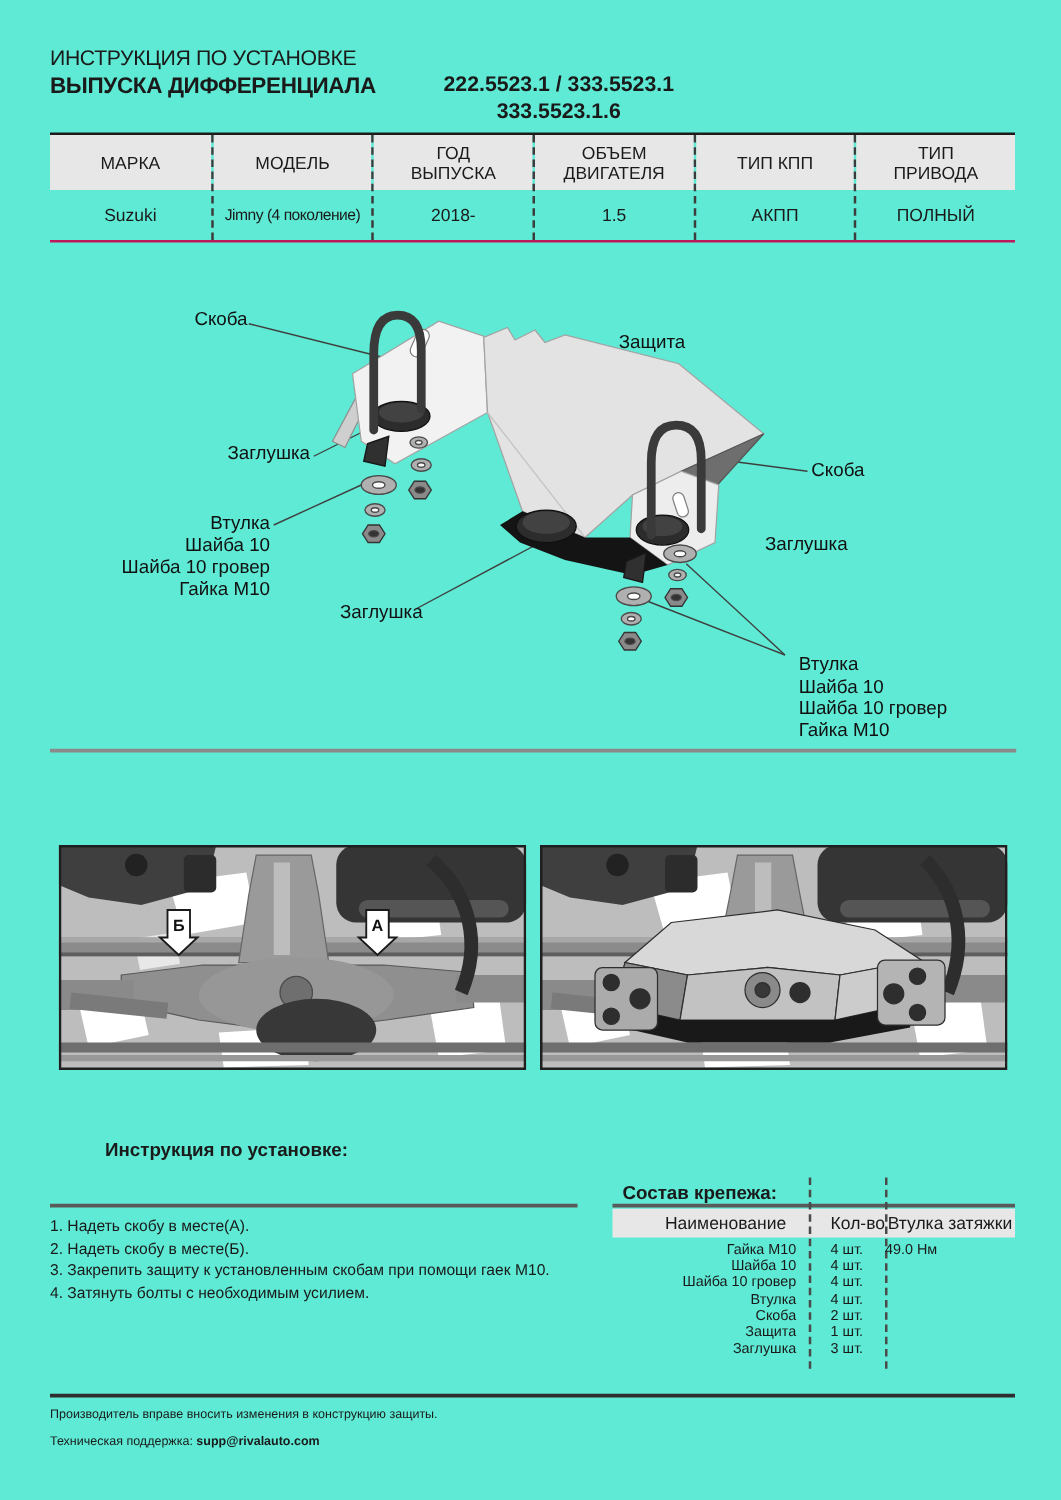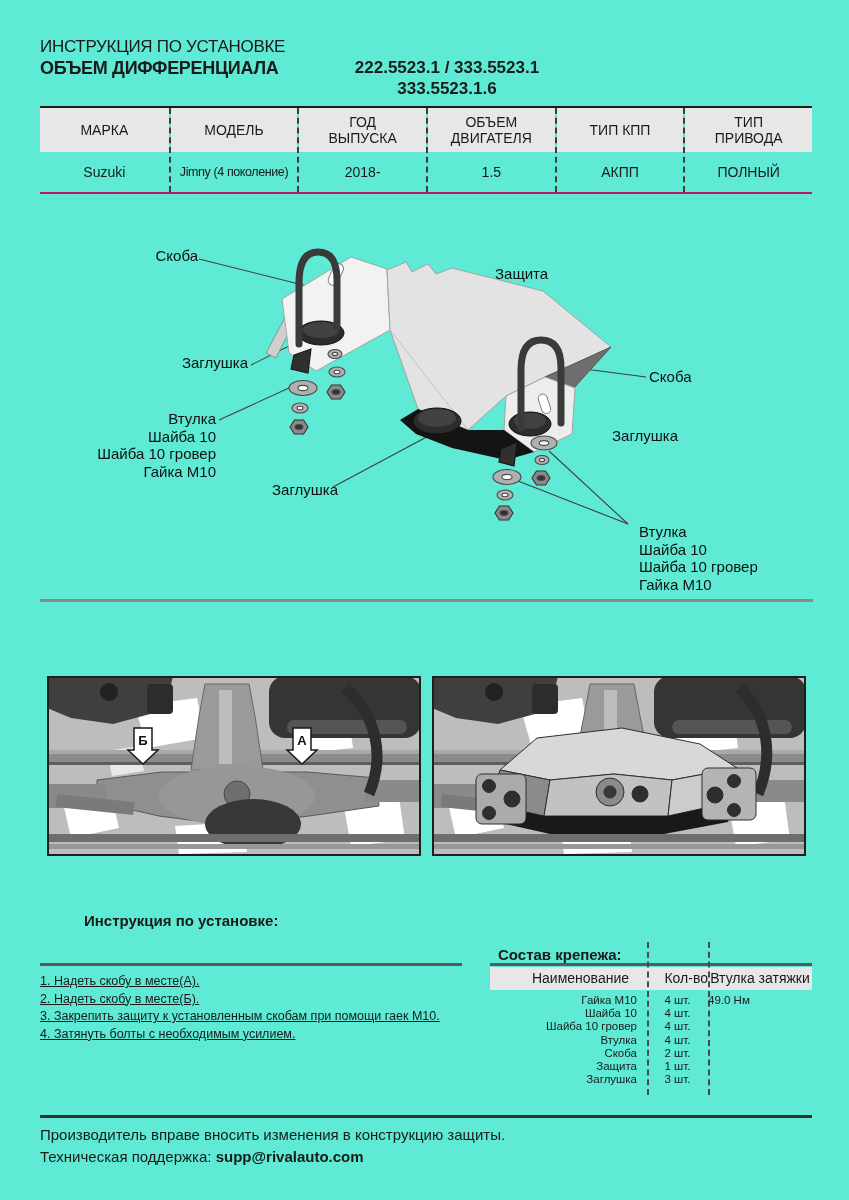--- a/index.html
+++ b/index.html
@@ -25,42 +25,42 @@
   
   .dlabel { font-size:15px; color:#111; }
   .pre { white-space:pre-line; line-height:17.5px; }
   .tr { text-align:right; }
 
   .rule-gray  { background:#8a8a8a; }
   .rule-dark  { background:#2e2e2e; }
 
   
   .sec-head { font-size:15px; font-weight:bold; }
-  .steps { left:40px; top:973px; width:450px; font-size:12.5px; line-height:17.5px;text-decoration:underline; }
+  .steps { left:40px; top:973px; width:450px; font-size:12.5px; line-height:17.5px; }
   .hw-band { left:490px; top:967px; width:322px; height:23px; background:#e7e7e7; }
   .hw-col-label { font-size:14px; }
   .hw-rows { left:490px; top:994px; width:322px; font-size:11.5px; }
   .hw-row { position:relative; height:13.2px; }
   .hw-name { position:absolute; left:0; top:0; width:147px; text-align:right; }
   .hw-qty  { position:absolute; left:157px; top:0; width:61px; text-align:center; }
   .hw-trq  { position:absolute; left:218px; top:0; width:104px; }
   .dash-v { border-left:2px dashed #4a4a4a; width:0; }
 
-  .footer-line { font-size:15px; }
+  .footer-line { font-size:10px; }
   .bold { font-weight:bold; }
 
   svg text { font-family:"Liberation Sans", sans-serif; }
 </style>
 </head>
 <body>
 
 <div class="page">
 
   <div class="abs hdr-sub">ИНСТРУКЦИЯ ПО УСТАНОВКЕ</div>
-  <div class="abs hdr-title">ОБЪЕМ ДИФФЕРЕНЦИАЛА</div>
+  <div class="abs hdr-title">ВЫПУСКА ДИФФЕРЕНЦИАЛА</div>
   <div class="abs hdr-parts">
     <div>222.5523.1 / 333.5523.1</div>
     <div>333.5523.1.6</div>
   </div>
 
   <div class="abs vtable">
     <div class="vcol">
       <div class="vhead">МАРКА</div>
       <div class="vcell">Suzuki</div>
     </div>

